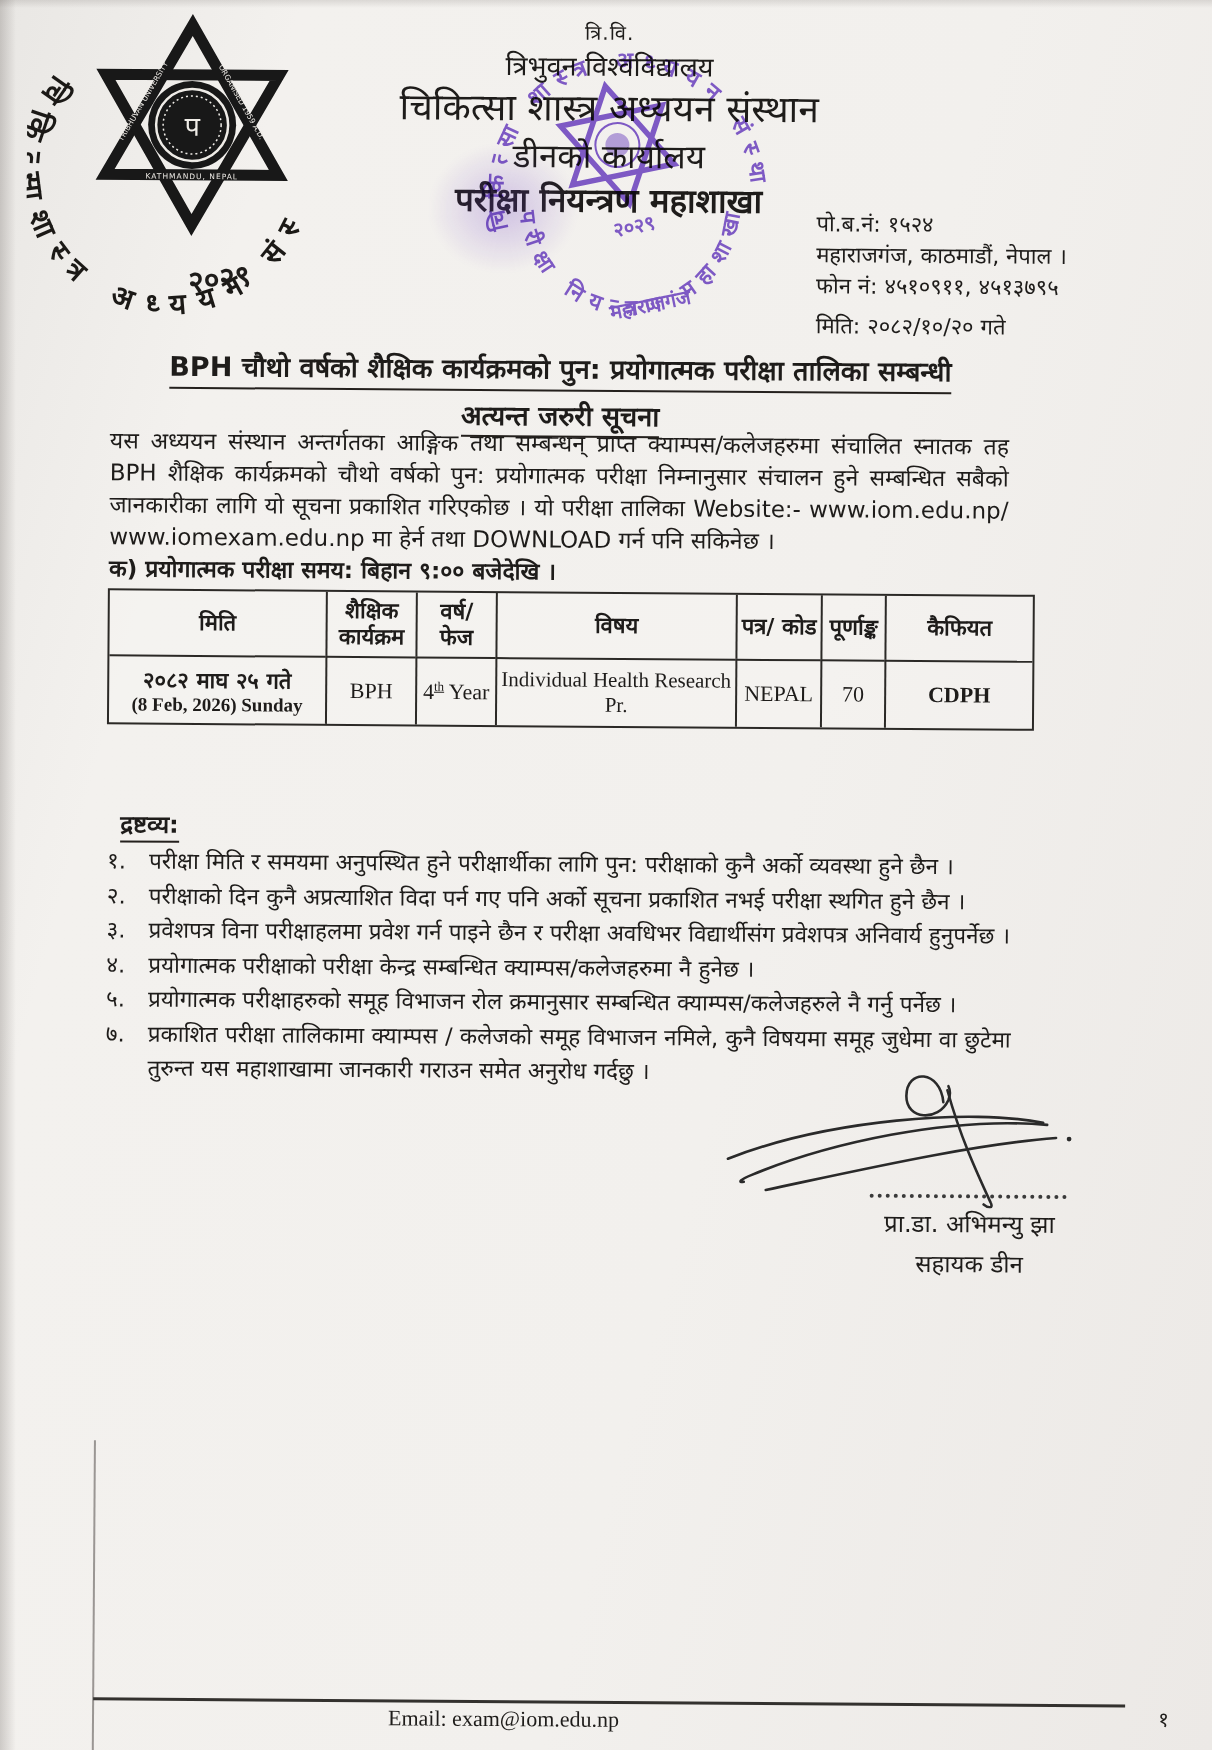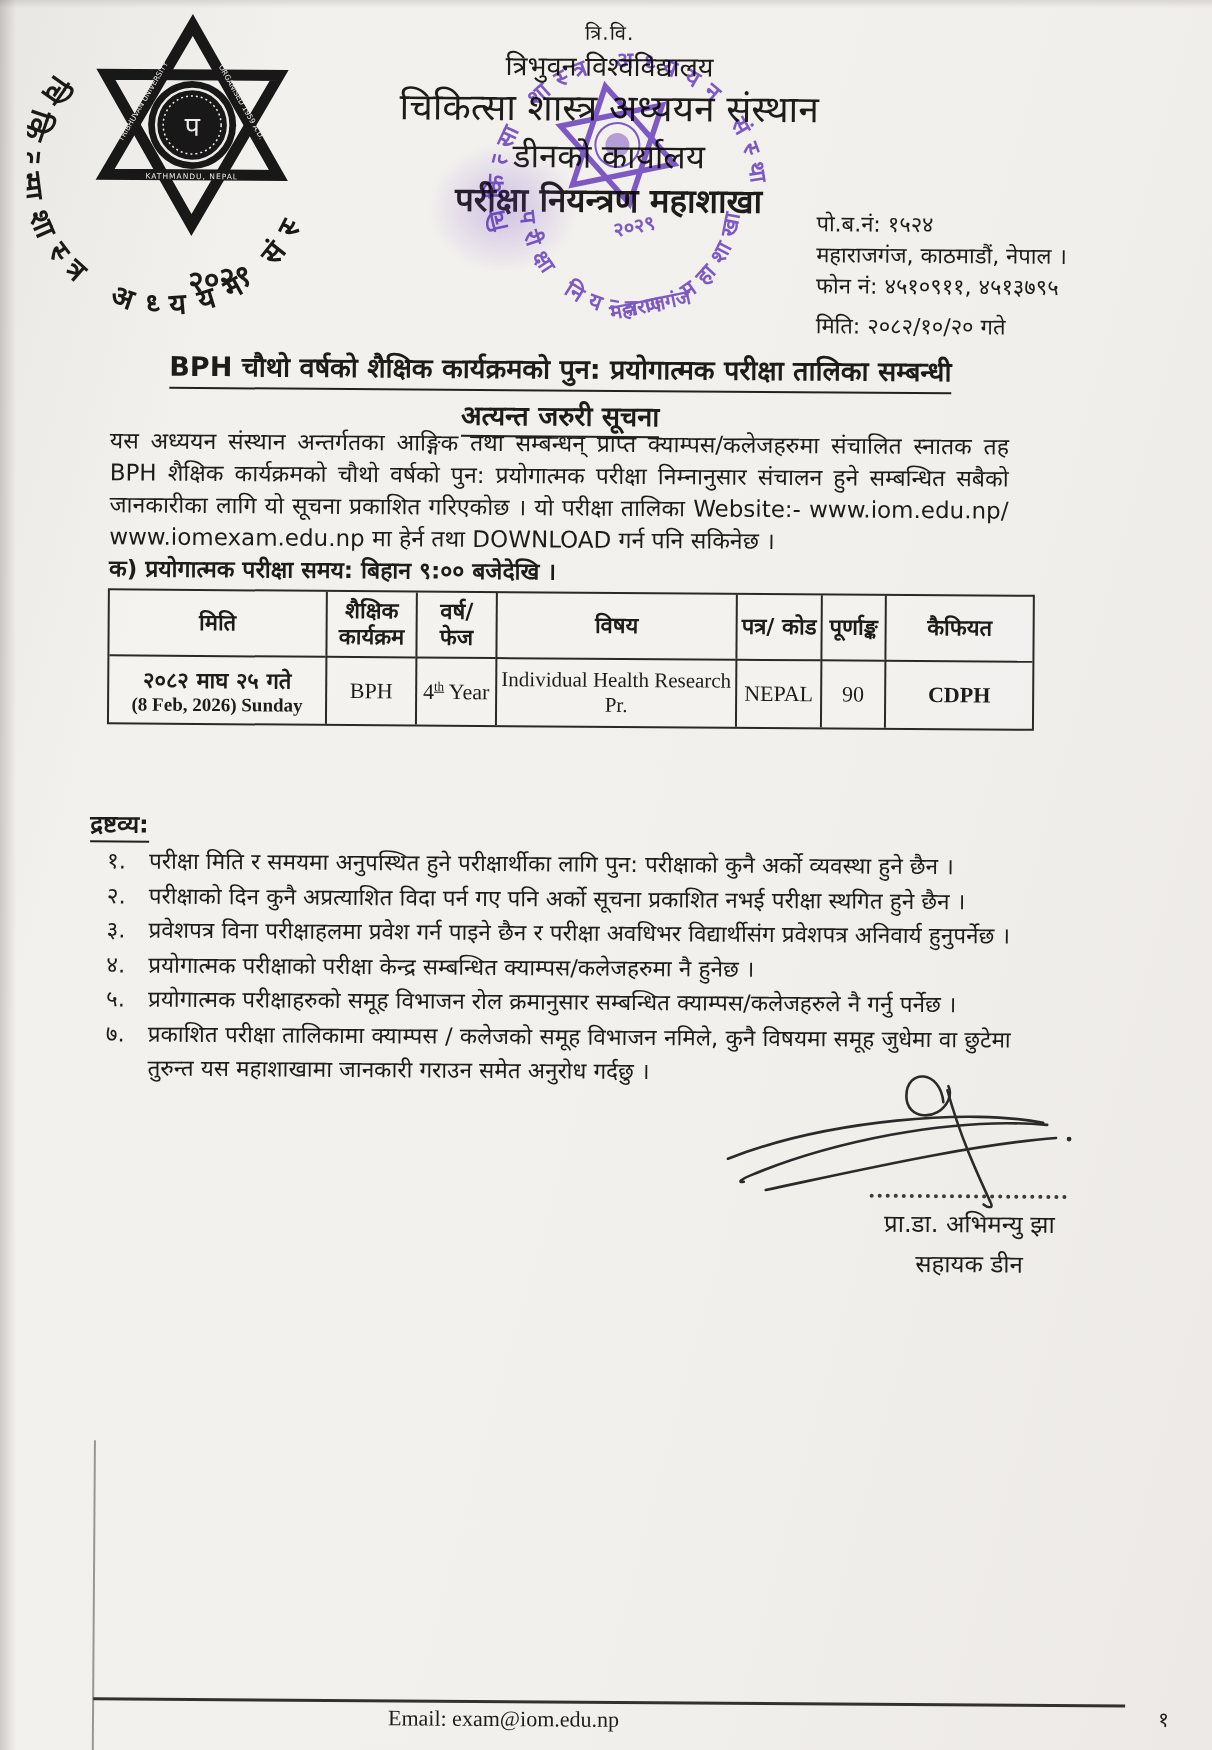--- a/index.html
+++ b/index.html
@@ -60,21 +60,21 @@
   .xrow .xcell{border-top:2px solid #2b2926;height:58px;}
   .xhead,.xrow{display:contents;}
   .dnp{font-size:22px;font-weight:700;}
   .den{font-size:19px;font-weight:700;}
   .cell-lg{font-size:22px;text-align:center;}
   .subj{font-size:21px;}
   .remarks{font-size:22px;font-weight:700;}
   sup{font-size:13px;text-decoration:underline;}
 
   
-  .notes-head{left:96px;top:806px;font-size:24px;font-weight:700;
+  .notes-head{left:126px;top:806px;font-size:24px;font-weight:700;
     border-bottom:2.5px solid #24201d;padding-bottom:1px;}
   .notes{left:113px;top:843px;width:905px;font-size:22.5px;line-height:34.5px;}
   .note-item{display:flex;}
   .note-num{width:42px;flex:0 0 42px;}
   .note-text{flex:1;text-align:justify;}
 
   
   .sig-svg{left:718px;top:1052px;width:372px;height:150px;}
   .sig-dots{left:878px;top:1180px;width:197px;border-bottom:4px dotted #3a3a3a;height:8px;}
   .sig-name{left:828px;top:1200px;width:300px;text-align:center;font-size:24px;}
@@ -173,21 +173,21 @@
       <div class="xcell c0">
         <div class="dnp">२०८२ माघ २५ गते</div>
         <div class="den serif">(8 Feb, 2026) Sunday</div>
       </div>
       <div class="xcell cell-lg serif">BPH</div>
       <div class="xcell cell-lg serif">
         <div><span>4</span><sup>th</sup><span> Year</span></div>
       </div>
       <div class="xcell subj serif">Individual Health Research Pr.</div>
       <div class="xcell cell-lg serif">NEPAL</div>
-      <div class="xcell cell-lg serif">90</div>
+      <div class="xcell cell-lg serif">70</div>
       <div class="xcell remarks serif">CDPH</div>
     </div>
   </div>
 
   <div class="abs notes-head">द्रष्टव्य:</div>
   <div class="abs notes">
     <div class="note-item">
       <span class="note-num">१.</span>
       <span class="note-text">परीक्षा मिति र समयमा अनुपस्थित हुने परीक्षार्थीका लागि पुन: परीक्षाको कुनै अर्को व्यवस्था हुने छैन ।</span>
     </div>

